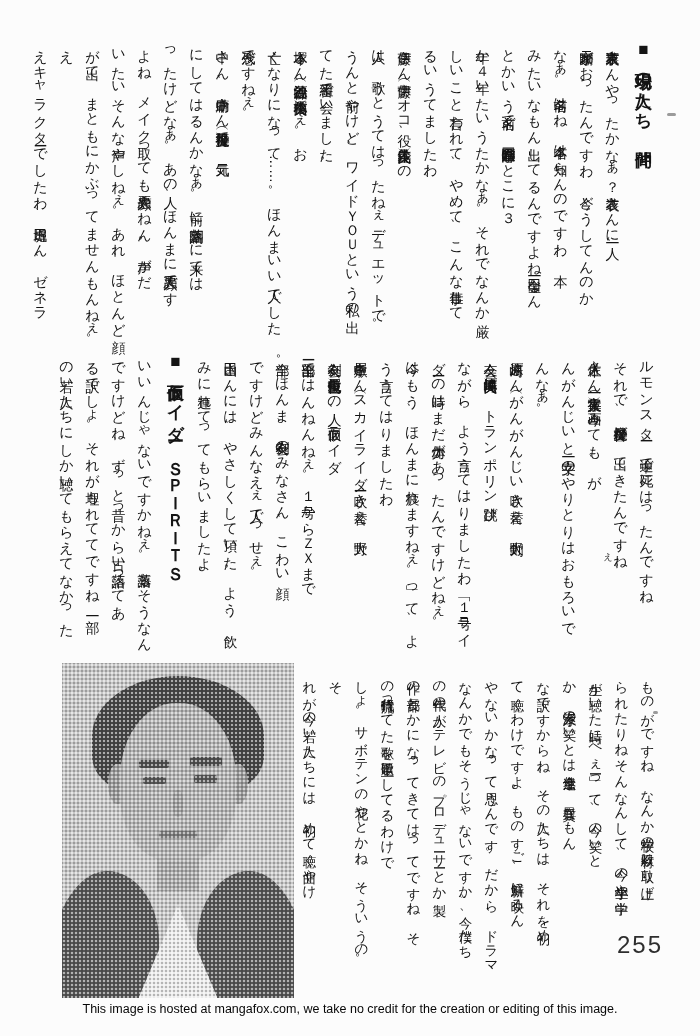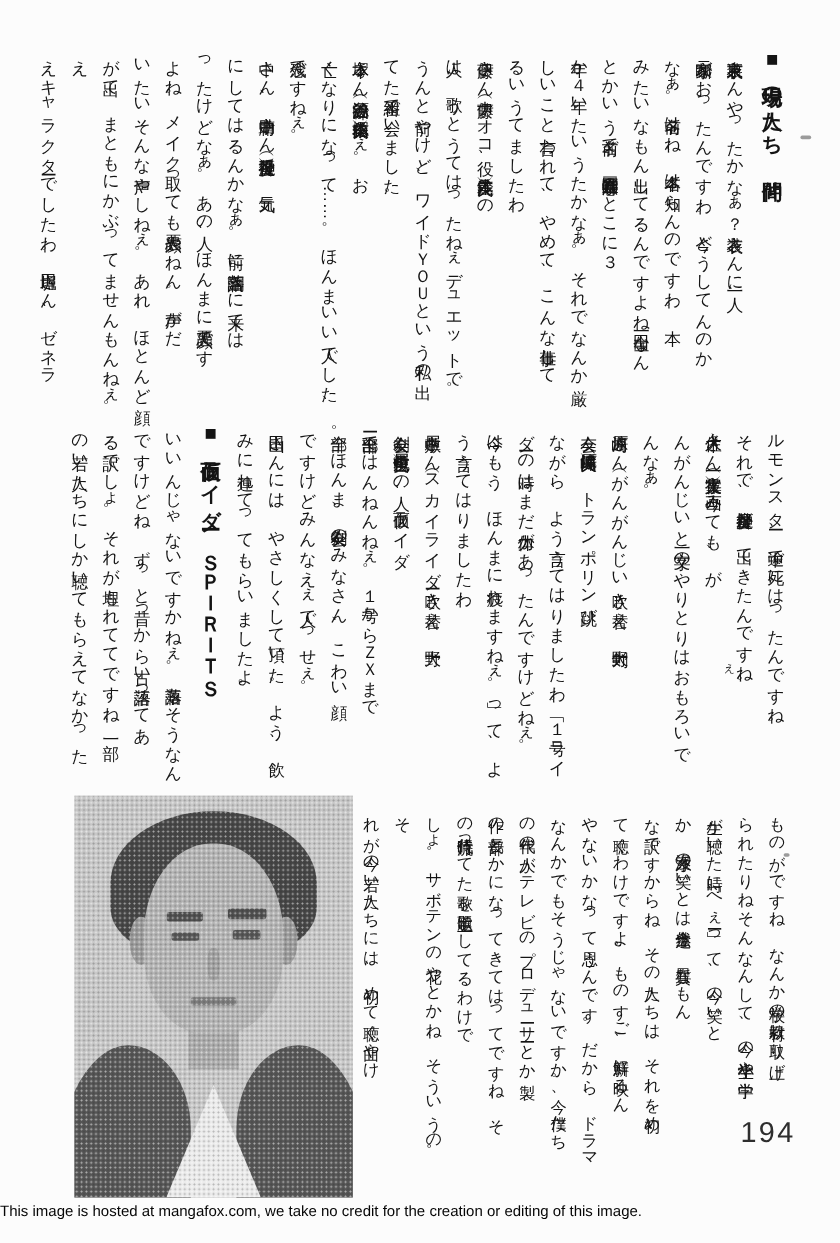--- a/index.html
+++ b/index.html
@@ -29,21 +29,21 @@
     position:absolute;left:601px;top:546px;font-size:9px;color:#222;
     writing-mode:vertical-rl;
   }
   
   #page-number{
     position:absolute;left:617px;top:931px;
     font-size:24px;letter-spacing:2px;color:#2e2e2e;font-weight:400;
   }
   
   #footer{
-    position:absolute;left:0;right:0;top:1001px;
+    position:absolute;left:0;right:0;top:1001px;text-align:center;
     font-size:12.5px;line-height:16px;color:#060606;
   }
   
   #photo{
     position:absolute;left:62px;top:663px;width:232px;height:335px;
     background:#c7c7c7;overflow:hidden;
   }
   #photo > div{position:absolute;}
   .ph-hair{left:13%;top:4%;width:74%;height:36%;background:#454545;
     border-radius:50% 50% 34% 34%;}
@@ -107,20 +107,20 @@
   <div class="ph-ear-r"></div>
   <div class="ph-face"></div>
   <div class="ph-brow-l"></div>
   <div class="ph-brow-r"></div>
   <div class="ph-eye-l"></div>
   <div class="ph-eye-r"></div>
   <div class="ph-nose"></div>
   <div class="ph-mouth"></div>
 </div>
 
-<div id="page-number">194</div>
+<div id="page-number">255</div>
 
 <div id="speck1" class="speck"></div>
 <div id="speck2" class="speck"></div>
 
 <div id="footer">
   <div>This image is hosted at mangafox.com, we take no credit for the creation or editing of this image.</div>
 </div>
 
 </body></html>

